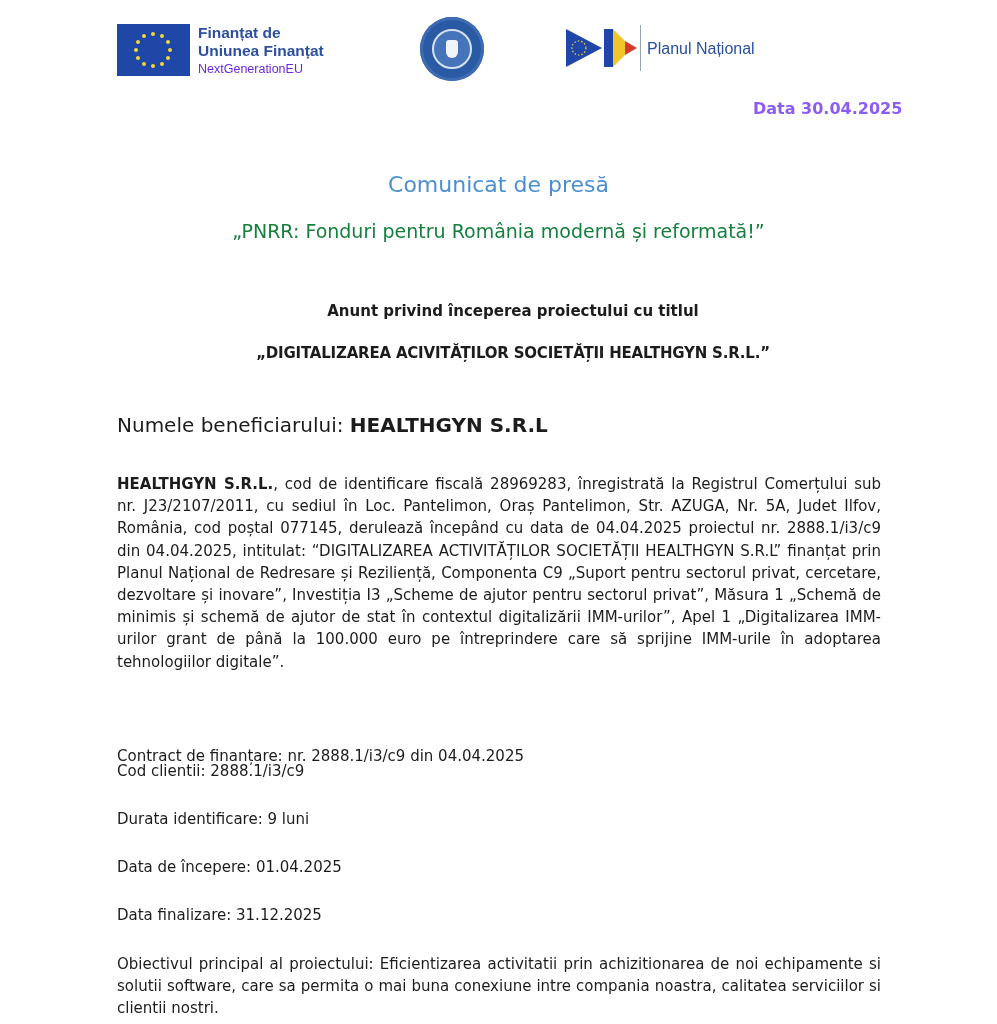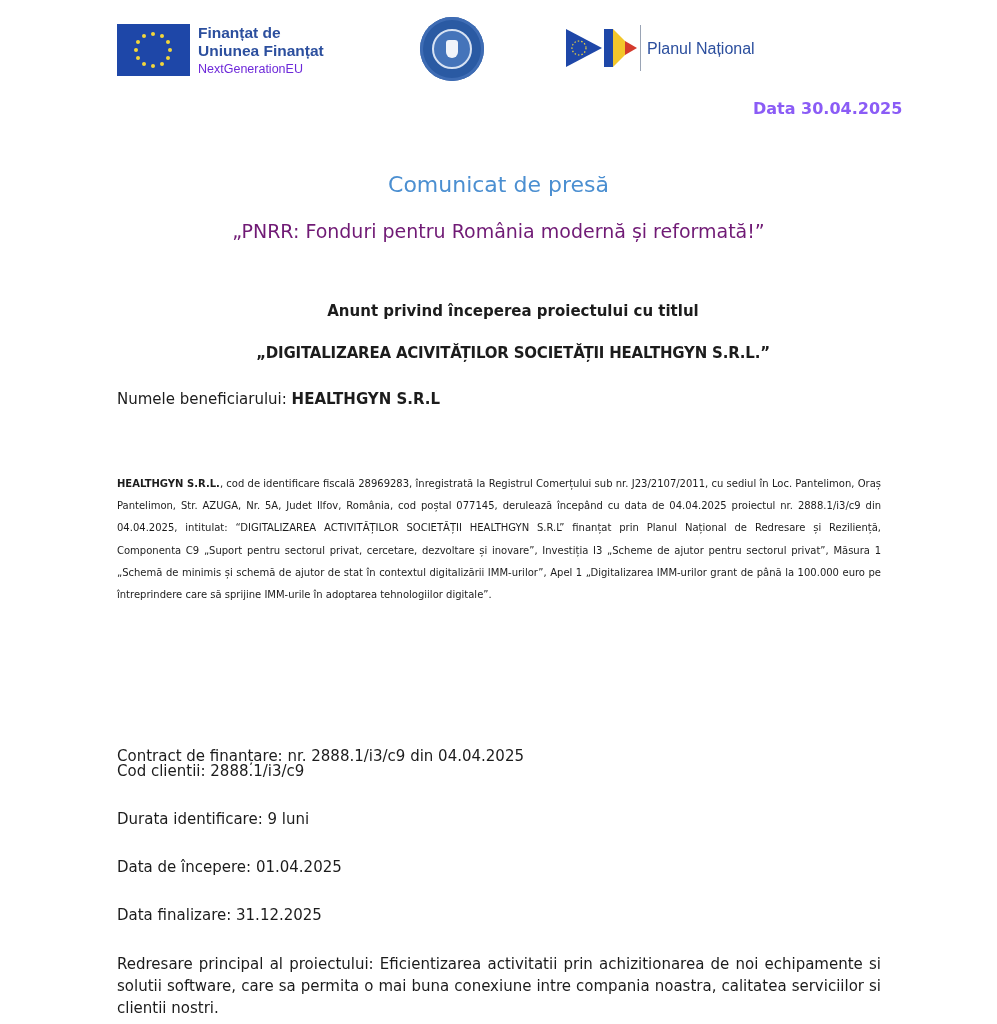--- a/index.html
+++ b/index.html
@@ -16,26 +16,26 @@
   .eu-text .l3 { color: #6d28d9; font-size: 12.5px; }
   .gov-logo { position: absolute; left: 420px; top: 17px; width: 64px; height: 64px; border-radius: 50%; background: #2a5aa3; box-shadow: inset 0 0 0 3px #3e6cb4; }
   .gov-logo .inner { position: absolute; left: 12px; top: 12px; width: 40px; height: 40px; border-radius: 50%; background: #4574ba; border: 2px solid #d7e2f3; box-sizing: border-box; }
   .gov-logo .eagle { position: absolute; left: 26px; top: 23px; width: 12px; height: 18px; background: #f1f4fa; border-radius: 3px 3px 6px 6px; }
   .pnrr-logo { position: absolute; left: 566px; top: 25px; display: flex; align-items: center; }
   .pnrr-mark { width: 72px; height: 46px; position: relative; }
   .pnrr-sep { width: 1px; height: 46px; background: #9aa4b5; margin-left: 2px; }
   .pnrr-text { margin-left: 6px; font-family: "Liberation Sans", sans-serif; color: #2c4f9e; font-size: 16px; line-height: 21px; }
   .date { position: absolute; left: 753px; top: 99px; font-weight: bold; font-size: 16px; color: #8b5cf6; }
   .title { position: absolute; left: 0; width: 997px; top: 172px; text-align: center; color: #4b8fd1; font-weight: normal; font-size: 22px; }
-  .subtitle { position: absolute; left: 0; width: 997px; top: 220px; text-align: center; color: #701a75; font-size: 19px; }
+  .subtitle { position: absolute; left: 0; width: 997px; top: 220px; text-align: center; color: #15803d; font-size: 19px; }
   .announce { position: absolute; left: 0; width: 1026px; top: 302px; text-align: center; font-weight: bold; font-size: 15px; }
   .proj-title { position: absolute; left: 0; width: 1026px; top: 344px; text-align: center; font-weight: bold; font-size: 15px; letter-spacing: -0.2px; }
-  .beneficiary { position: absolute; left: 117px; top: 390px; font-size: 15px; }
+  .beneficiary { position: absolute; left: 117px; top: 413px; font-size: 20px; }
   .beneficiary b { font-weight: bold; }
-  .body-para { position: absolute; left: 117px; top: 473px; width: 764px; font-size: 10px; line-height: 22.2px; text-align: justify; }
+  .body-para { position: absolute; left: 117px; top: 473px; width: 764px; font-size: 15px; line-height: 22.2px; text-align: justify; }
   .field { position: absolute; left: 117px; font-size: 15px; }
   .objective { position: absolute; left: 117px; top: 953px; width: 764px; font-size: 15px; line-height: 22.2px; text-align: justify; }
 </style>
 </head>
 <body>
 
 <div class="logos">
   <div class="eu-logo">
     <div class="eu-flag">
       <span class="star" style="left:34px;top:8px"></span>
@@ -101,13 +101,13 @@
 <div class="field" style="top:810px">
   <span>Durata identificare: </span><span>9 luni</span>
 </div>
 <div class="field" style="top:858px">
   <span>Data de începere: </span><span>01.04.2025</span>
 </div>
 <div class="field" style="top:906px">
   <span>Data finalizare: </span><span>31.12.2025</span>
 </div>
 
-<div class="objective"><span>Redresare principal al proiectului: </span><span>Eficientizarea activitatii prin achizitionarea de noi echipamente si solutii software, care sa permita o mai buna conexiune intre compania noastra, calitatea serviciilor si clientii nostri.</span></div>
+<div class="objective"><span>Obiectivul principal al proiectului: </span><span>Eficientizarea activitatii prin achizitionarea de noi echipamente si solutii software, care sa permita o mai buna conexiune intre compania noastra, calitatea serviciilor si clientii nostri.</span></div>
 
 </body></html>

